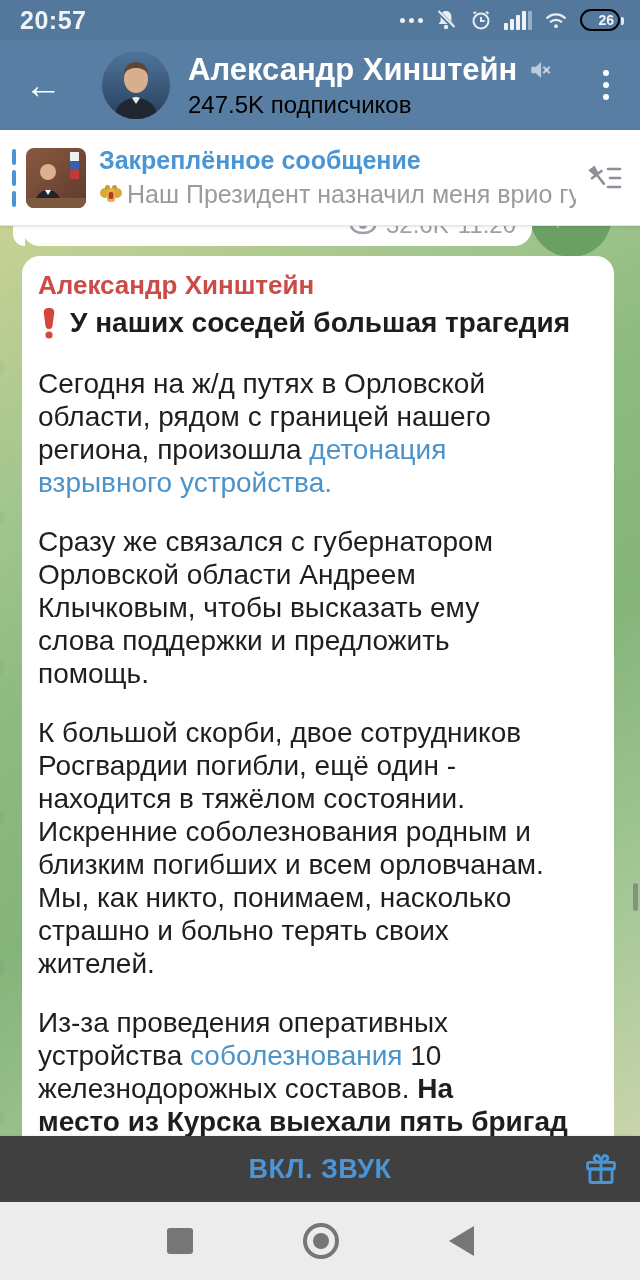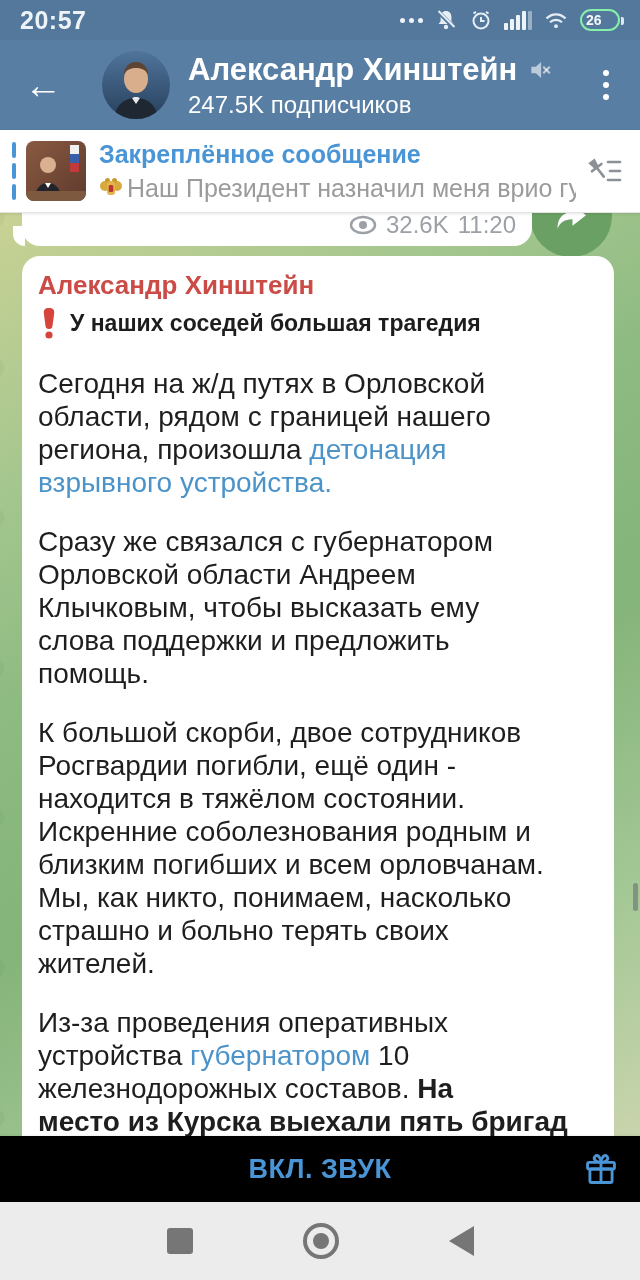--- a/index.html
+++ b/index.html
@@ -17,43 +17,43 @@
   .sb-time{font-size:25px;font-weight:bold;letter-spacing:.5px;}
   .sb-right{margin-left:auto;display:flex;align-items:center;gap:11px;}
   .sb-dots{display:flex;gap:4px;}
   .sb-dots i{width:5px;height:5px;border-radius:50%;background:#eef3f8;display:block;}
   .sb-bars{display:flex;align-items:flex-end;gap:2px;height:20px;}
   .sb-bars i{width:4px;background:#eef3f8;border-radius:1px;display:block;}
   .sb-bars i:nth-child(1){height:7px}.sb-bars i:nth-child(2){height:11px}
   .sb-bars i:nth-child(3){height:15px}.sb-bars i:nth-child(4){height:19px}
   .sb-bars i.dim{height:19px;opacity:.45;}
   .battery{
-    min-width:40px;height:22px;border:2px solid #86efac;border-radius:11px;
-    display:flex;align-items:center;justify-content:flex-start;position:relative;
+    min-width:40px;height:22px;border:2px solid #000000;border-radius:11px;
+    display:flex;align-items:center;justify-content:flex-end;position:relative;
     font-size:14px;font-weight:bold;color:#f2f6fa;padding:0 4px;box-sizing:border-box;
   }
   .battery::after{content:"";position:absolute;right:-6px;top:6px;width:3px;height:8px;
     background:#dfe8f1;border-radius:0 2px 2px 0;}
   
   .header{
     position:absolute;left:0;top:40px;width:640px;height:90px;background:#587ea4;
     display:flex;align-items:center;padding:0 14px;box-sizing:border-box;
   }
   .back{width:46px;height:60px;display:flex;align-items:center;justify-content:center;
     color:#fff;font-size:38px;font-weight:bold;margin-left:6px;}
   .avatar{width:68px;height:68px;border-radius:50%;overflow:hidden;margin-left:36px;flex:none;}
   .h-texts{margin-left:18px;display:flex;flex-direction:column;gap:3px;min-width:0;}
   .h-title-row{display:flex;align-items:center;gap:10px;}
   .h-title{font-size:31px;font-weight:bold;color:#fff;white-space:nowrap;}
-  .h-sub{font-size:24px;color:#ffffff;}
+  .h-sub{font-size:24px;color:#000000;}
   .menu-dots{margin-left:auto;display:flex;flex-direction:column;gap:6px;width:40px;align-items:center;}
   .menu-dots i{width:6px;height:6px;border-radius:50%;background:#fff;display:block;}
   
   .pinned{
-    position:absolute;left:0;top:130px;width:640px;height:83px;background:#fff;
+    position:absolute;left:0;top:130px;width:640px;height:96px;background:#fff;
     display:flex;align-items:center;padding-left:12px;box-sizing:border-box;
     border-bottom:1px solid #e4e4e4;box-shadow:0 1px 3px rgba(0,0,0,.10);z-index:5;
   }
   .pin-line{display:flex;flex-direction:column;gap:5px;width:4px;}
   .pin-line i{width:4px;height:16px;border-radius:2px;background:#4a95d6;display:block;}
   .pin-thumb{width:60px;height:60px;border-radius:8px;overflow:hidden;margin-left:10px;flex:none;}
   .pin-texts{margin-left:13px;display:flex;flex-direction:column;gap:5px;min-width:0;flex:1;}
   .pin-title{font-size:25px;font-weight:bold;color:#4a95d6;}
   .pin-preview{display:flex;align-items:center;gap:4px;font-size:25px;color:#9b9b9b;
     white-space:nowrap;overflow:hidden;}
@@ -80,30 +80,30 @@
   .prev-bubble::before{content:"";position:absolute;left:-9px;bottom:0;width:12px;height:20px;
     background:#fff;border-bottom-left-radius:14px;}
   .meta-row{position:absolute;right:16px;bottom:7px;display:flex;align-items:center;gap:9px;
     color:#9ba1a7;font-size:24px;}
   .msg-bubble{
     position:absolute;left:22px;top:43px;bottom:-24px;width:592px;background:#fff;
     border-radius:18px;z-index:2;padding:14px 16px 0 16px;box-sizing:border-box;
   }
   .sender{font-size:26px;font-weight:bold;color:#cb4b46;margin-bottom:6px;}
   .headline-row{display:flex;align-items:center;gap:10px;margin-top:4px;}
-  .headline{font-size:23px;font-weight:bold;color:#1d1d1d;}
+  .headline{font-size:28px;font-weight:bold;color:#1d1d1d;}
   .para{margin:26px 0 0 0;font-size:28px;line-height:33px;color:#1e1e1e;white-space:pre-wrap;}
   .para:first-of-type{margin-top:28px;}
   .para .link{color:#4b93c9;text-decoration:none;}
   .para .b{font-weight:bold;}
   .scroll-thumb{position:absolute;right:2px;top:883px;width:5px;height:28px;
     background:rgba(110,120,115,.65);border-radius:3px;z-index:6;}
   
   .unmute-bar{
-    position:absolute;left:0;top:1136px;width:640px;height:66px;background:#000000;z-index:7;
+    position:absolute;left:0;top:1136px;width:640px;height:66px;background:#404040;z-index:7;
     display:flex;align-items:center;justify-content:center;box-shadow:0 -1px 2px rgba(0,0,0,.06);
   }
   .unmute-label{font-size:27px;font-weight:bold;color:#4a95d6;letter-spacing:.5px;}
   .gift-btn{position:absolute;right:20px;top:14px;width:38px;height:38px;}
   
   .navbar{
     position:absolute;left:0;top:1202px;width:640px;height:78px;background:#ececec;
     display:flex;align-items:center;justify-content:center;gap:110px;z-index:8;
   }
   .nav-square{width:26px;height:26px;background:#767676;border-radius:3px;}
@@ -300,21 +300,21 @@
       <p class="para"><span>К большой скорби, двое сотрудников
 Росгвардии погибли, ещё один -
 находится в тяжёлом состоянии.
 Искренние соболезнования родным и
 близким погибших и всем орловчанам.
 Мы, как никто, понимаем, насколько
 страшно и больно терять своих
 жителей.</span></p>
 
       <p class="para"><span>Из-за проведения оперативных
-устройства </span><a class="link" href="#">губернатором</a><span> 10
+устройства </span><a class="link" href="#">соболезнования</a><span> 10
 железнодорожных составов. </span><span class="b">На
 место из Курска выехали пять бригад
 Федерального центра медицины</span></p>
     </div>
   </div>
 
   <div class="scroll-thumb"></div>
 
   <div class="unmute-bar">
     <span class="unmute-label">ВКЛ. ЗВУК</span>

